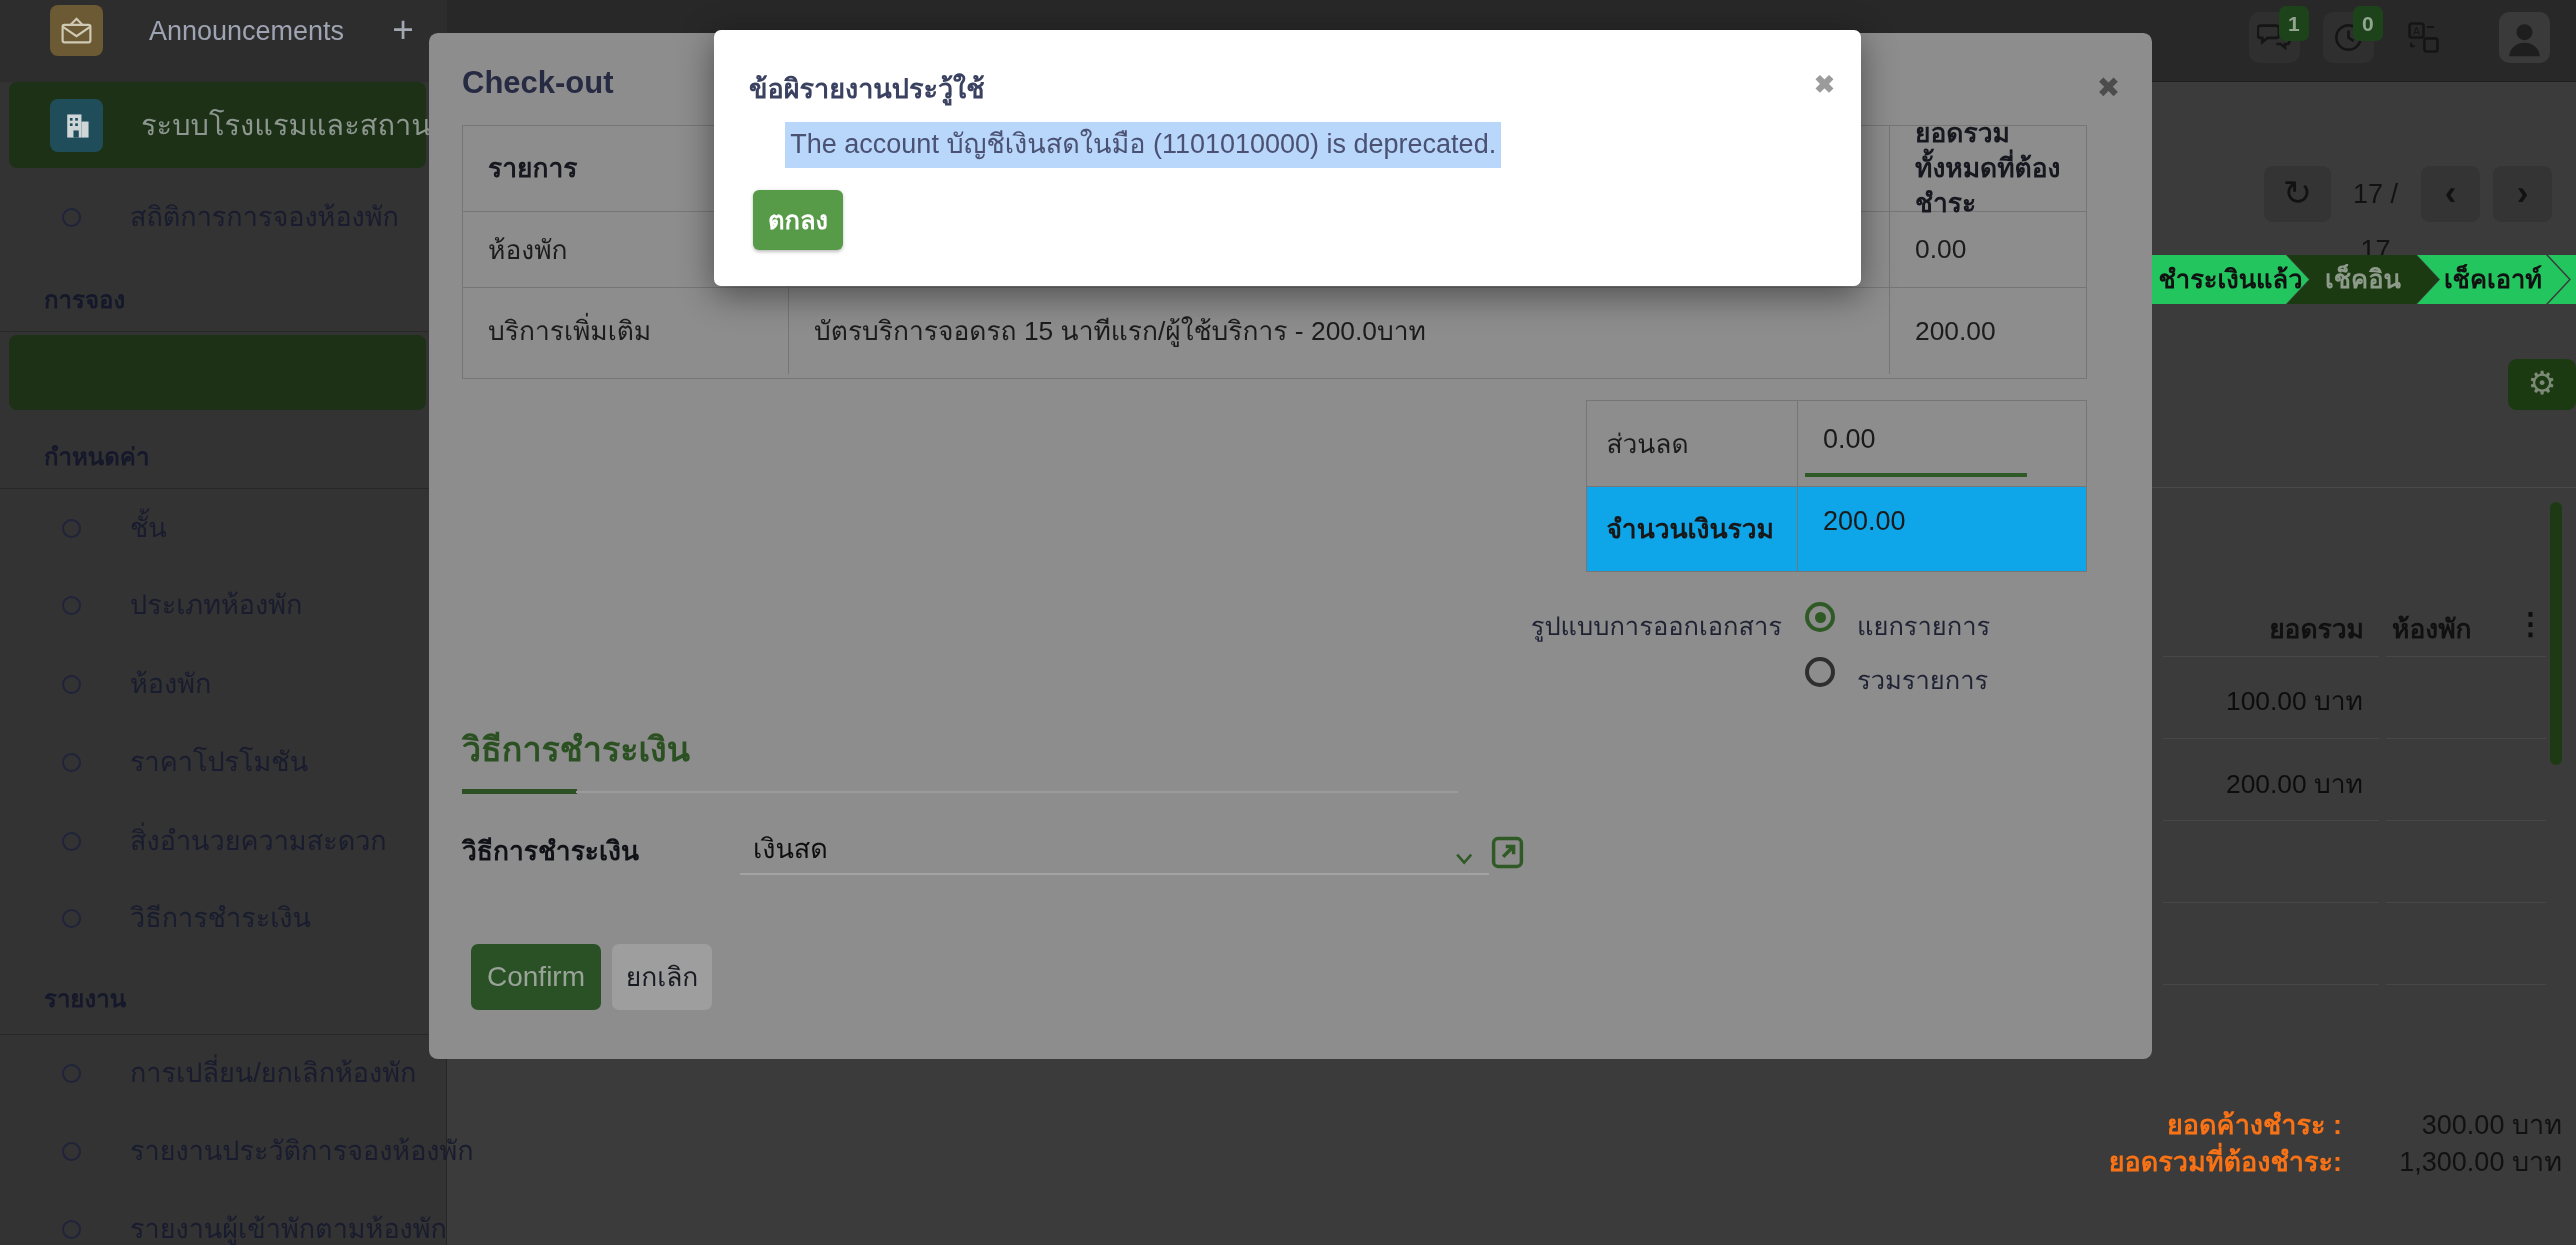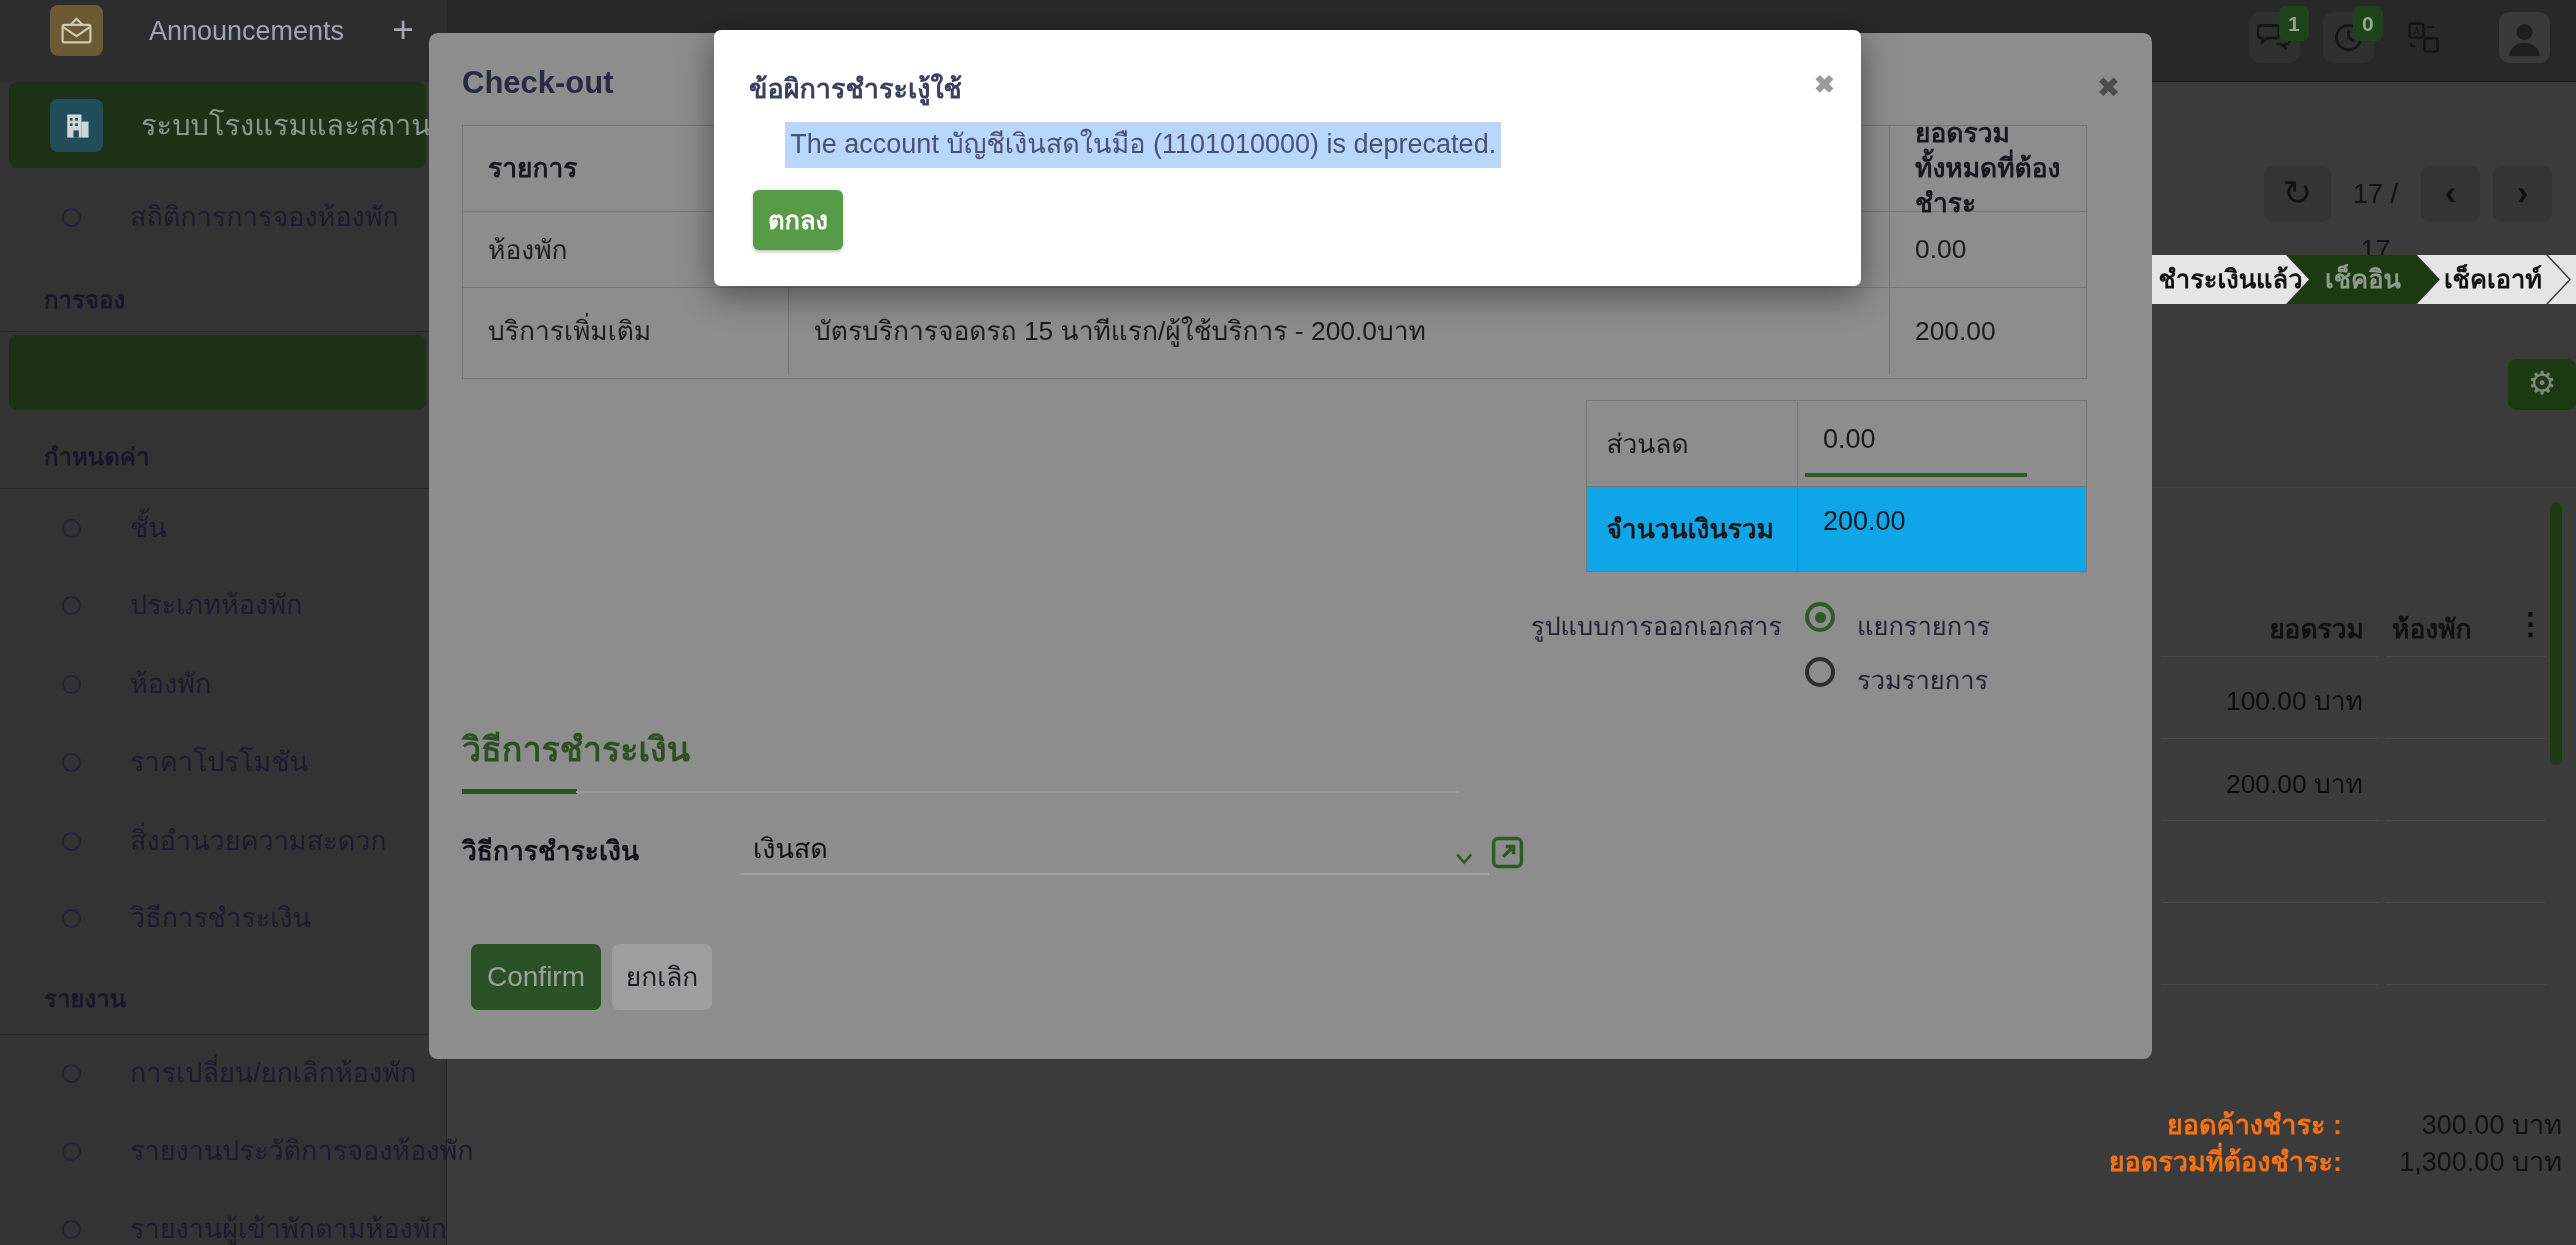--- a/index.html
+++ b/index.html
@@ -37,21 +37,21 @@
   .side-div { left:0; width:438px; height:0; border-top:1.8px solid #282828; }
 
   
   .pg-btn { top:166px; height:56px; background:#343434; border-radius:8.8px; color:#121212; text-align:center; }
   #pg-refresh { left:2264px; width:67px; font-size:35px; line-height:53px; }
   #pg-count { left:2336px; top:166px; width:79px; height:56px; line-height:56px; text-align:center; font-size:27px; color:#121212; }
   #pg-prev { left:2421px; width:59px; font-size:35px; line-height:51px; font-weight:bold; }
   #pg-next { left:2493px; width:59px; font-size:35px; line-height:51px; font-weight:bold; }
 
   .status-seg { top:255px; height:49px; line-height:49px; text-align:center; font-size:25.5px; font-weight:bold;
-                color:#111111; background:#e5e5e5;
+                color:#111111; background:#22c55e;
                 clip-path:polygon(0 0, calc(100% - 23px) 0, 100% 50%, calc(100% - 23px) 100%, 0 100%, 23px 50%); }
   #seg-paid { left:2152px; width:157px; clip-path:polygon(0 0, calc(100% - 23px) 0, 100% 50%, calc(100% - 23px) 100%, 0 100%); }
   #seg-checkin { left:2287px; width:152px; background:#1c3a12; color:#8e9a8a; }
   #seg-checkout { left:2417px; width:152px; }
   #seg-tail { left:2548px; width:53px; }
 
   #gear-btn { left:2508px; top:359px; width:68px; height:51px; background:#1c3a12; border-radius:8.8px;
               color:#7d8a78; font-size:32px; text-align:center; line-height:49px; }
   #hr-right { left:2152px; top:487px; width:424px; height:0; border-top:1.8px solid #4a4a4a; }
 
@@ -352,21 +352,21 @@
           <rect x="3" y="3" width="32" height="32" rx="5" fill="none" stroke="#2f5a26" stroke-width="4"></rect>
           <path d="M14 24 L25 13 M17 12 h9 v9" fill="none" stroke="#2f5a26" stroke-width="4"></path>
         </svg>
     </div>
 
     <div class="abs" id="btn-confirm">Confirm</div>
     <div class="abs" id="btn-cancel">ยกเลิก</div>
   </div>
 
   <div class="abs" id="err-dlg">
-    <div class="abs" id="err-title">ข้อผิการชำระเงู้ใช้</div>
+    <div class="abs" id="err-title">ข้อผิรายงานประวู้ใช้</div>
     <div class="abs" id="err-close">✖</div>
     <div class="abs" id="err-msg">
       <span class="sel">The account บัญชีเงินสดในมือ (1101010000) is deprecated.</span>
     </div>
     <div class="abs" id="err-ok">ตกลง</div>
   </div>
 
 </div>
 
 

